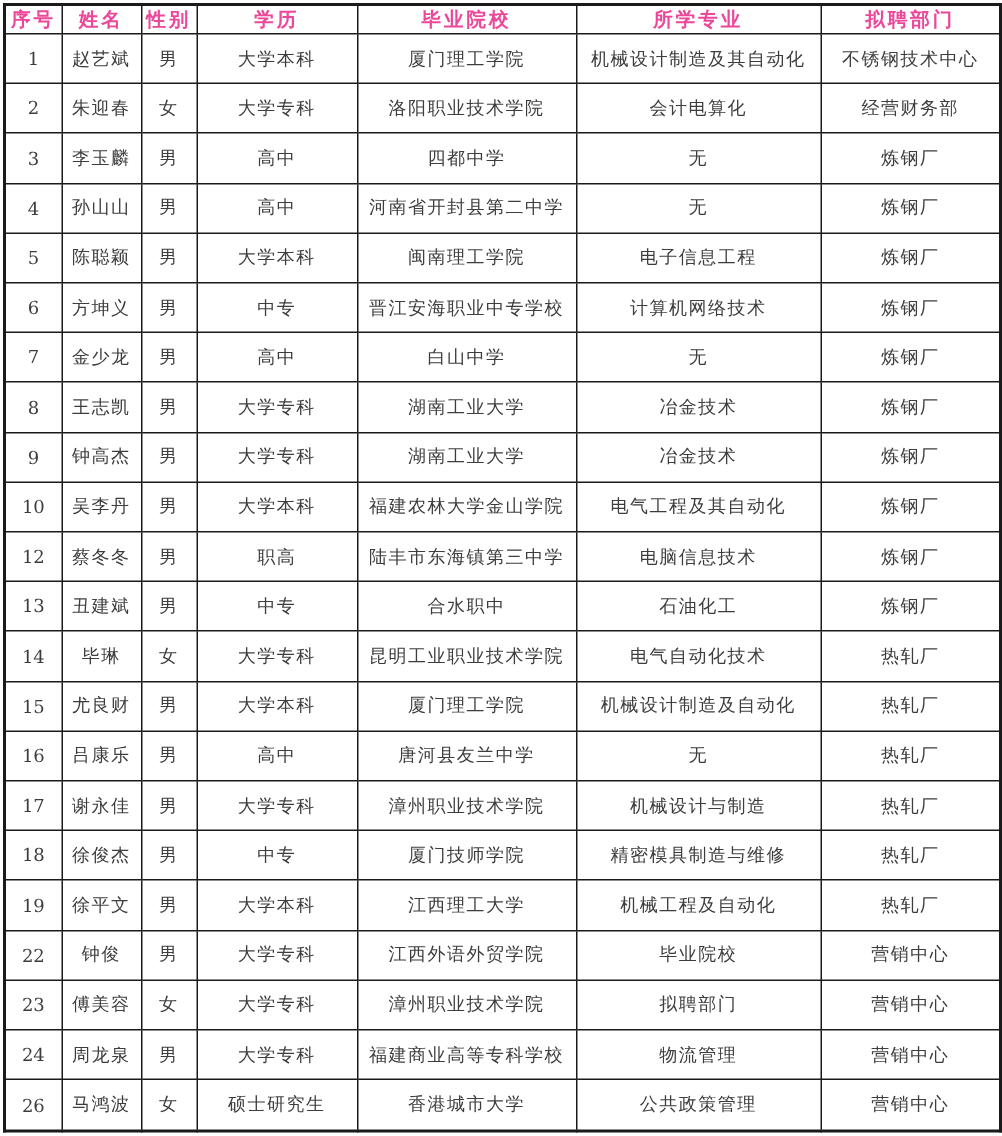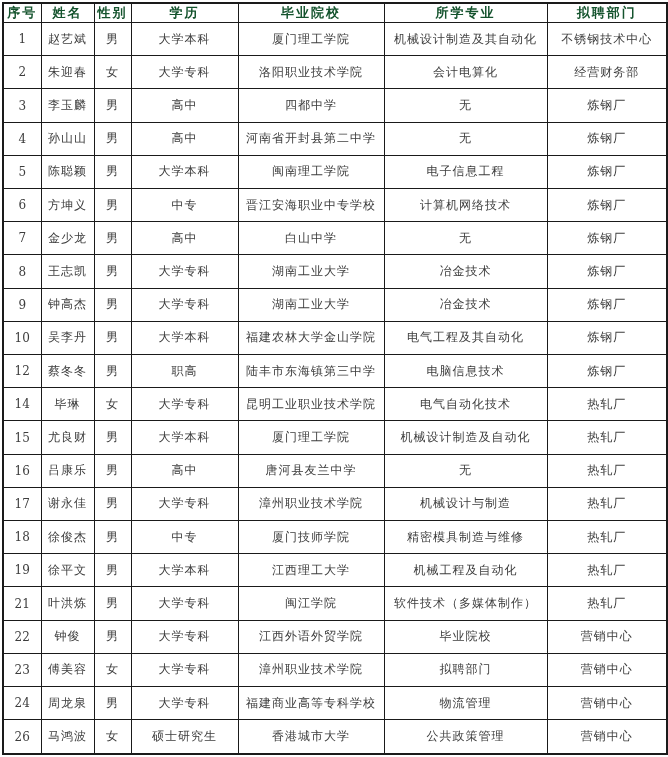--- a/index.html
+++ b/index.html
@@ -28,21 +28,21 @@
     border: 1px solid #1a1a1a;
     text-align: center;
     vertical-align: middle;
     padding: 0 2px;
     overflow: hidden;
     white-space: nowrap;
   }
   table.recruit th {
     font-size: 13px;
     font-weight: bold;
-    color: #14532d;
+    color: #ec4899;
     letter-spacing: 2px;
   }
   table.recruit td {
     font-size: 12px;
     font-weight: normal;
     color: #3d3d3d;
     letter-spacing: 1px;
   }
   table.recruit td.col-serial {
     letter-spacing: 0;
@@ -176,20 +176,29 @@
         <tr>
           <td class="col-serial">12</td>
           <td class="col-name">蔡冬冬</td>
           <td class="col-gender">男</td>
           <td class="col-education">职高</td>
           <td class="col-school">陆丰市东海镇第三中学</td>
           <td class="col-major">电脑信息技术</td>
           <td class="col-dept">炼钢厂</td>
         </tr>
         <tr>
+          <td class="col-serial">13</td>
+          <td class="col-name">丑建斌</td>
+          <td class="col-gender">男</td>
+          <td class="col-education">中专</td>
+          <td class="col-school">合水职中</td>
+          <td class="col-major">石油化工</td>
+          <td class="col-dept">炼钢厂</td>
+        </tr>
+        <tr>
           <td class="col-serial">14</td>
           <td class="col-name">毕琳</td>
           <td class="col-gender">女</td>
           <td class="col-education">大学专科</td>
           <td class="col-school">昆明工业职业技术学院</td>
           <td class="col-major">电气自动化技术</td>
           <td class="col-dept">热轧厂</td>
         </tr>
         <tr>
           <td class="col-serial">15</td>
@@ -227,29 +236,20 @@
           <td class="col-major">精密模具制造与维修</td>
           <td class="col-dept">热轧厂</td>
         </tr>
         <tr>
           <td class="col-serial">19</td>
           <td class="col-name">徐平文</td>
           <td class="col-gender">男</td>
           <td class="col-education">大学本科</td>
           <td class="col-school">江西理工大学</td>
           <td class="col-major">机械工程及自动化</td>
-          <td class="col-dept">热轧厂</td>
-        </tr>
-        <tr>
-          <td class="col-serial">21</td>
-          <td class="col-name">叶洪炼</td>
-          <td class="col-gender">男</td>
-          <td class="col-education">大学专科</td>
-          <td class="col-school">闽江学院</td>
-          <td class="col-major">软件技术（多媒体制作）</td>
           <td class="col-dept">热轧厂</td>
         </tr>
         <tr>
           <td class="col-serial">22</td>
           <td class="col-name">钟俊</td>
           <td class="col-gender">男</td>
           <td class="col-education">大学专科</td>
           <td class="col-school">江西外语外贸学院</td>
           <td class="col-major">毕业院校</td>
           <td class="col-dept">营销中心</td>

